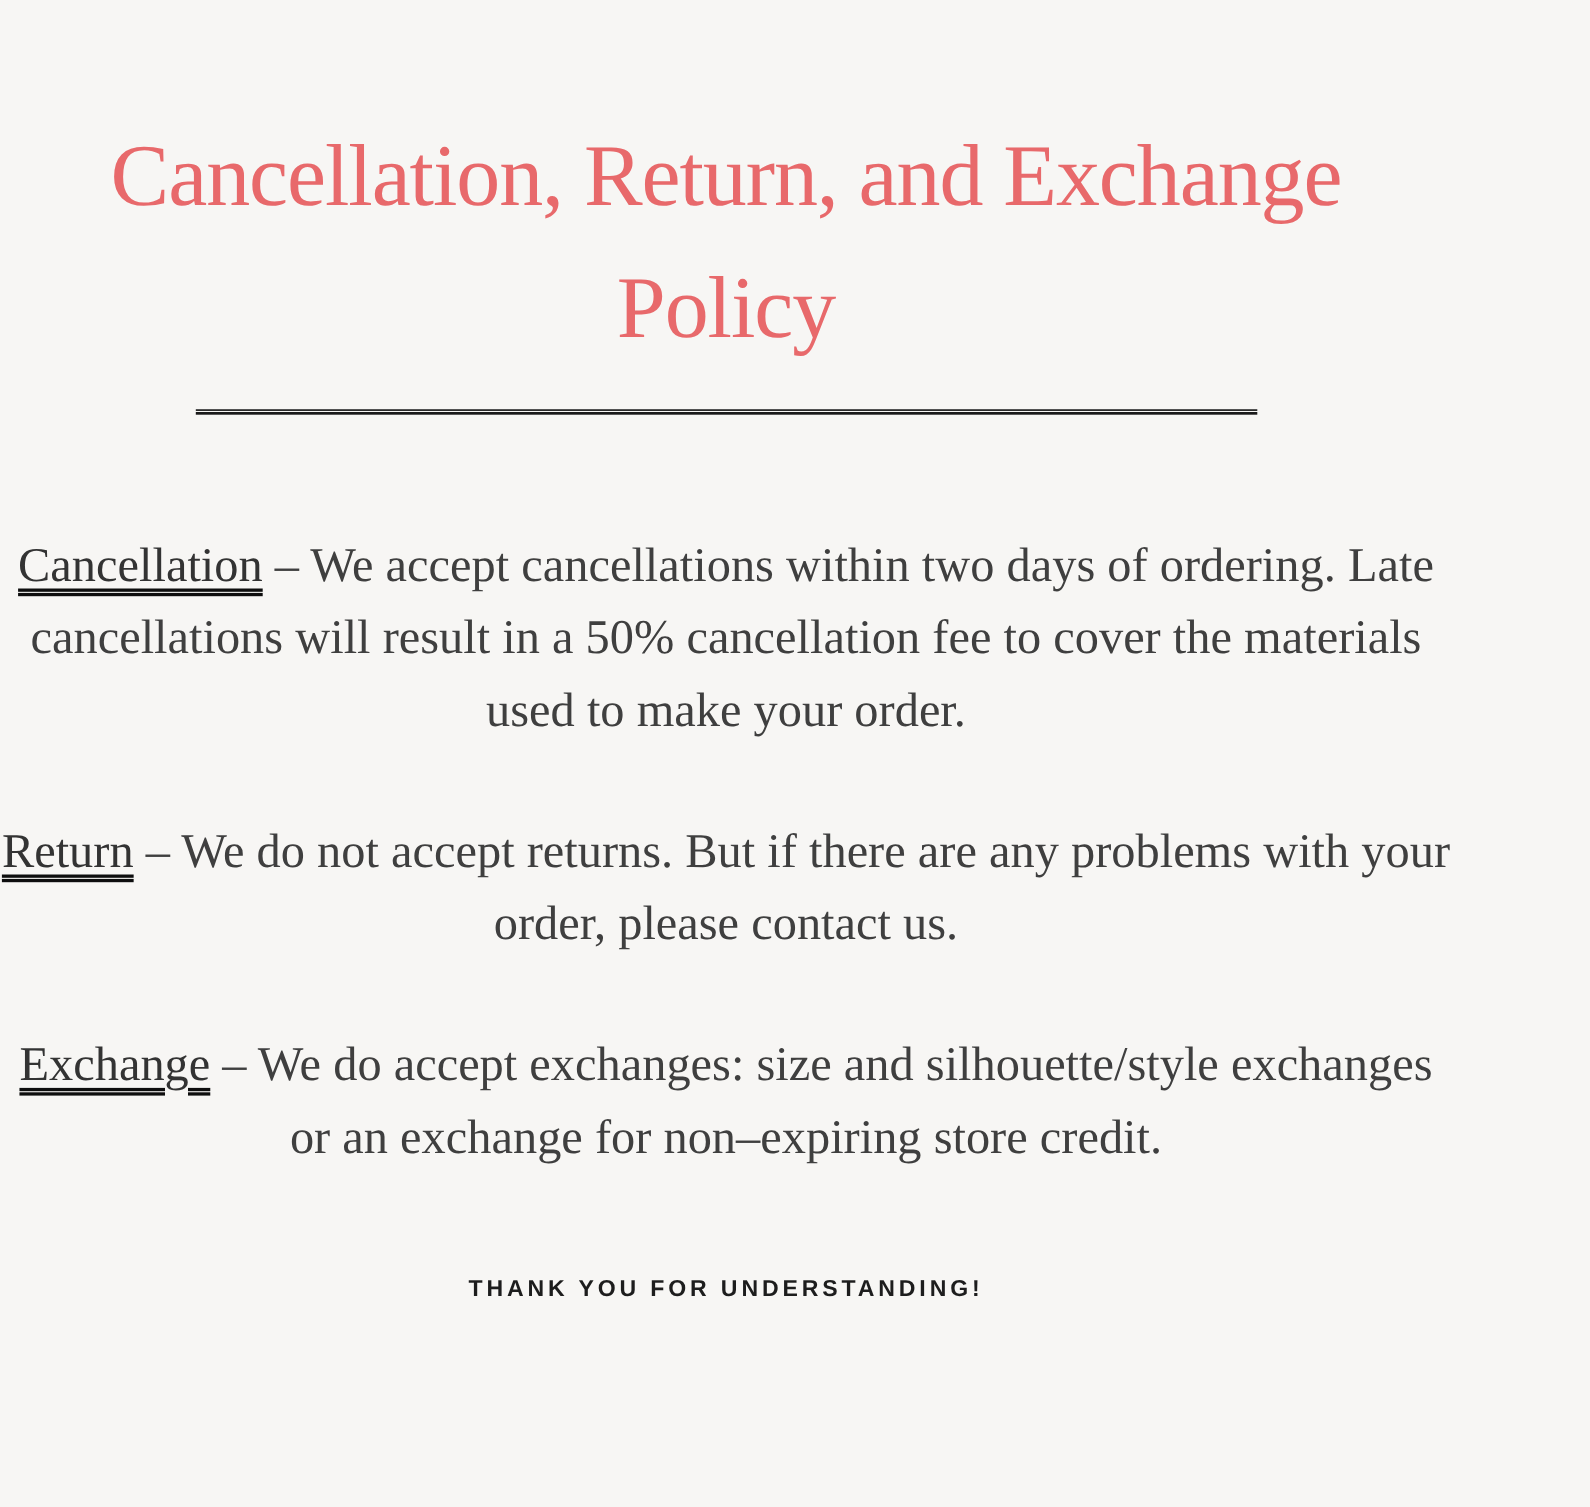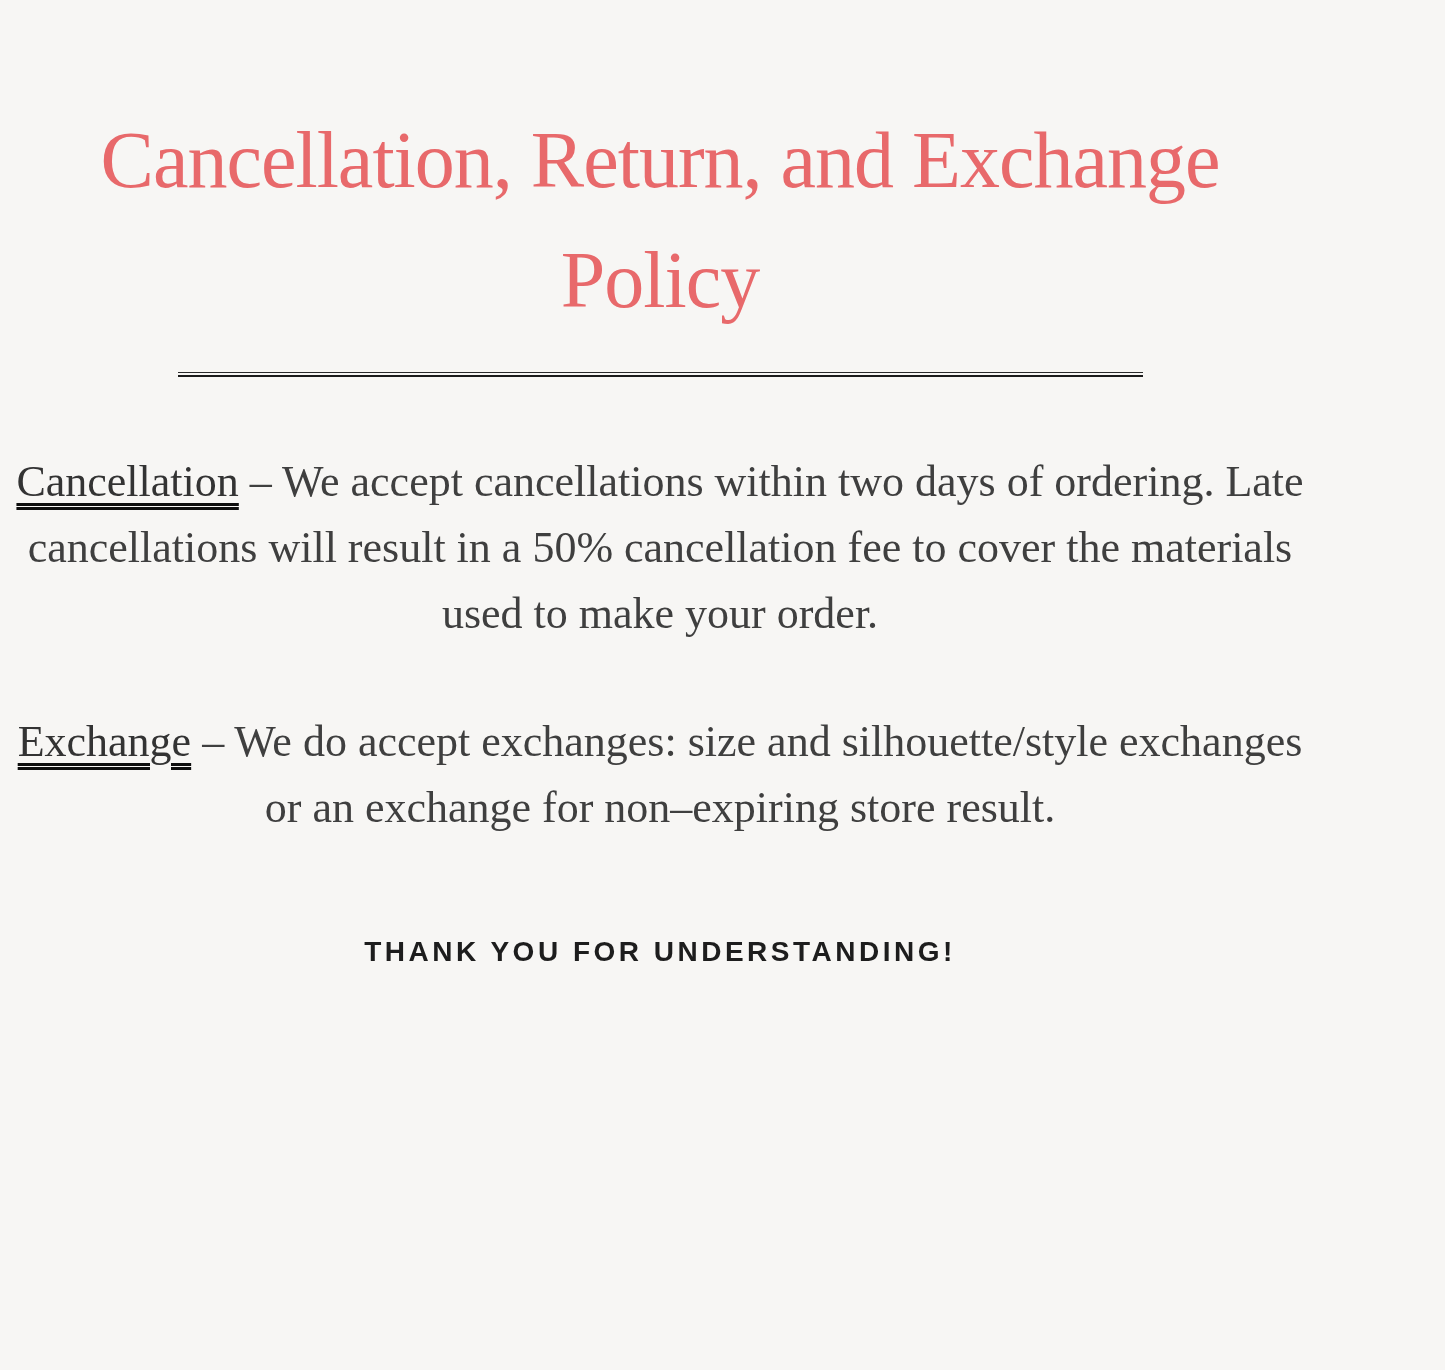--- a/index.html
+++ b/index.html
@@ -58,32 +58,32 @@
     text-decoration-color: #111;
   }
   .para {
     max-width: 1335px;
     margin: 62px auto 0 auto;
     font-size: 44px;
     line-height: 1.5;
     font-weight: 400;
     color: var(--body-ink);
   }
-  .para.first { margin-top: 72px; }
+  .para.first { margin-top: 104px; }
   .term {
     text-decoration: underline double;
     text-decoration-thickness: 3px;
     text-underline-offset: 7px;
     text-decoration-color: #0e0e0e;
     color: #333;
   }
   .footer {
     margin-top: 88px;
     font-family: "Liberation Sans", sans-serif;
-    font-size: 28px;
+    font-size: 21px;
     font-weight: 700;
     letter-spacing: 3.5px;
     line-height: 1.65;
     color: #1d1d1d;
   }
 </style>
 </head>
 <body>
 
 <main class="poster">
@@ -92,23 +92,27 @@
 Policy</h1>
 
   <div class="divider"></div>
 
 
   <p class="para first">
     <span class="term">Cancellation</span>
     <span>– We accept cancellations within two days of ordering. Late cancellations will result in a 50% cancellation fee to cover the materials used to make your order.</span>
   </p>
 
+  <p class="para">
+    <span class="term">Return</span>
+    <span>– We do not accept returns. But if there are any problems with your order, please contact us.</span>
+  </p>
 
   <p class="para">
     <span class="term">Exchange</span>
-    <span>– We do accept exchanges: size and silhouette/style exchanges or an exchange for non–expiring store result.</span>
+    <span>– We do accept exchanges: size and silhouette/style exchanges or an exchange for non–expiring store credit.</span>
   </p>
 
   <footer class="footer">
     <div>THANK YOU FOR UNDERSTANDING!</div>
   </footer>
 
 </main>
 
 </body></html>

